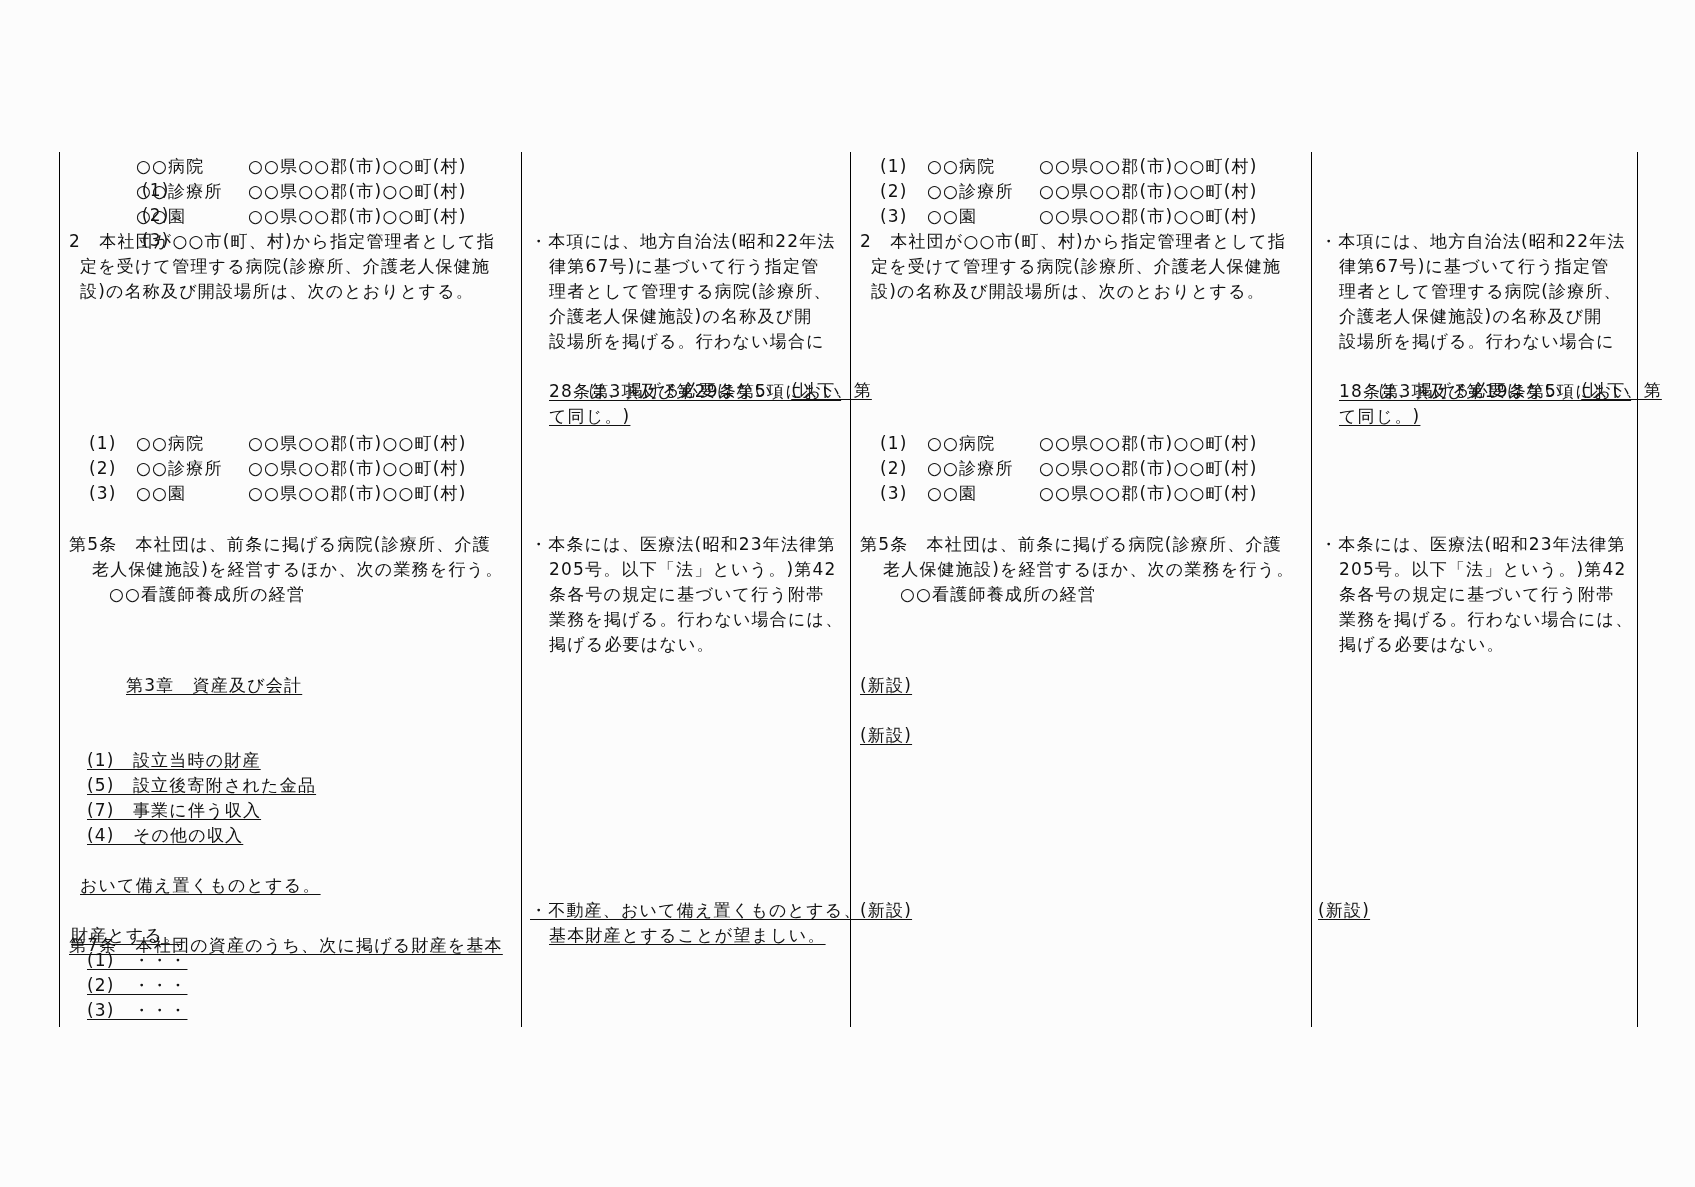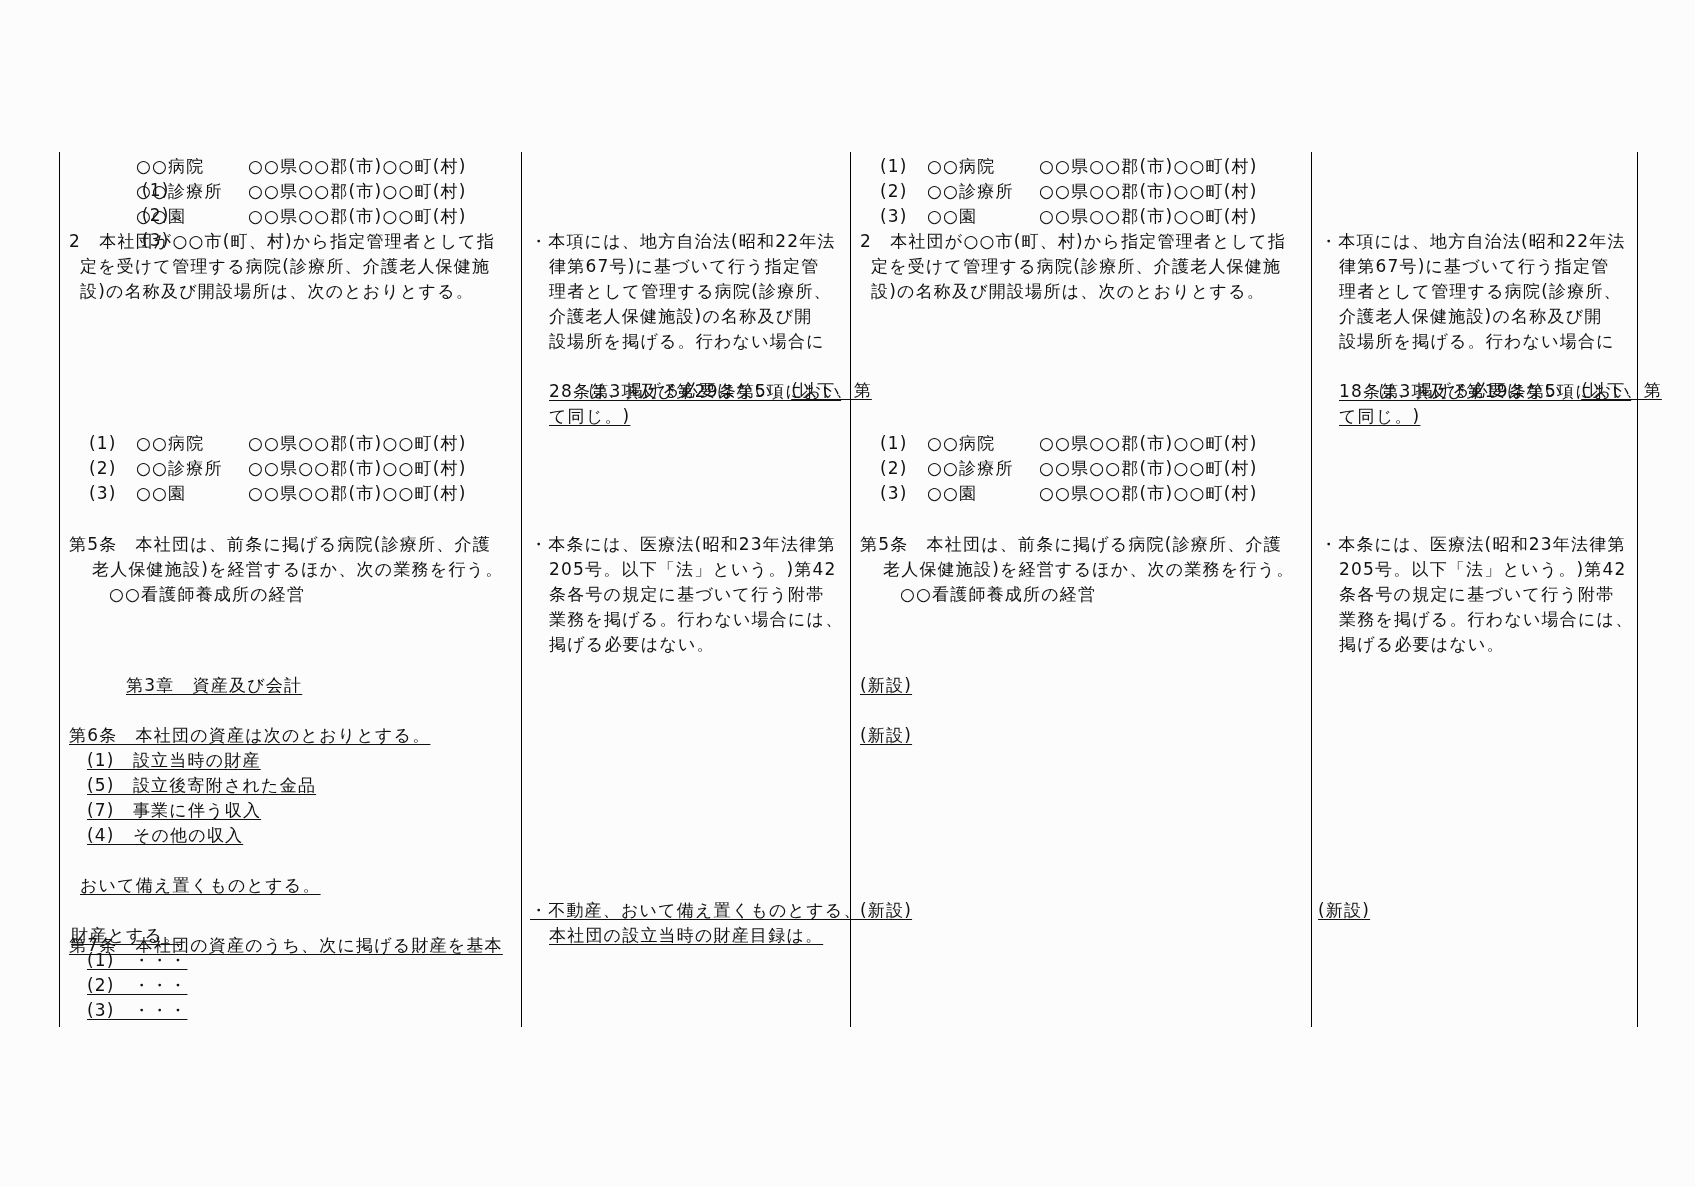--- a/index.html
+++ b/index.html
@@ -97,21 +97,20 @@
       <div class="line" style="top:329px; left:77px;">○○園</div>
       <div class="line" style="top:329px; left:189px;">○○県○○郡(市)○○町(村)</div>
     </div>
 
     <div class="line" style="top:380px; left:10px;">第5条　本社団は、前条に掲げる病院(診療所、介護</div>
     <div class="line" style="top:405px; left:33px;">老人保健施設)を経営するほか、次の業務を行う。</div>
     <div class="line" style="top:430px; left:50px;">○○看護師養成所の経営</div>
 
     <div class="line u" style="top:521px; left:67px;">第3章　資産及び会計</div>
 
-    <div class="line u" style="top:571px; left:10px;">第6条　本社団の資産は次のとおりとする。</div>
     <div class="line u" style="top:596px; left:28px;">(1)　設立当時の財産</div>
     <div class="line u" style="top:621px; left:28px;">(5)　設立後寄附された金品</div>
     <div class="line u" style="top:646px; left:28px;">(7)　事業に伴う収入</div>
     <div class="line u" style="top:671px; left:28px;">(4)　その他の収入</div>
 
     <div class="line u" style="top:721px; left:21px;">おいて備え置くものとする。</div>
 
     <div class="line u" style="top:781px; left:10px;">第7条　本社団の資産のうち、次に掲げる財産を基本</div>
     <div class="line u" style="top:771px; left:12px;">財産とする。</div>
     <div class="line u" style="top:796px; left:28px;">(1)　・・・</div>
@@ -131,21 +130,21 @@
     <div class="line u" style="top:227px; left:28px;">28条第3項及び第29条第5項におい</div>
     <div class="line u" style="top:252px; left:28px;">て同じ。)</div>
 
     <div class="line" style="top:380px; left:9px;">・本条には、医療法(昭和23年法律第</div>
     <div class="line" style="top:405px; left:28px;">205号。以下「法」という。)第42</div>
     <div class="line" style="top:430px; left:28px;">条各号の規定に基づいて行う附帯</div>
     <div class="line" style="top:455px; left:28px;">業務を掲げる。行わない場合には、</div>
     <div class="line" style="top:480px; left:28px;">掲げる必要はない。</div>
 
     <div class="line u" style="top:746px; left:9px;">・不動産、おいて備え置くものとする、</div>
-    <div class="line u" style="top:771px; left:28px;">本社団の設立当時の財産目録は。</div>
+    <div class="line u" style="top:771px; left:28px;">基本財産とすることが望ましい。</div>
   </div>
 
   <div class="col" style="left:850px; width:461px;">
     <div class="line" style="top:2px; left:30px;">(1)</div>
     <div class="line" style="top:2px; left:77px;">○○病院</div>
     <div class="line" style="top:2px; left:189px;">○○県○○郡(市)○○町(村)</div>
 
     <div class="line" style="top:27px; left:30px;">(2)</div>
     <div class="line" style="top:27px; left:77px;">○○診療所</div>
     <div class="line" style="top:27px; left:189px;">○○県○○郡(市)○○町(村)</div>

